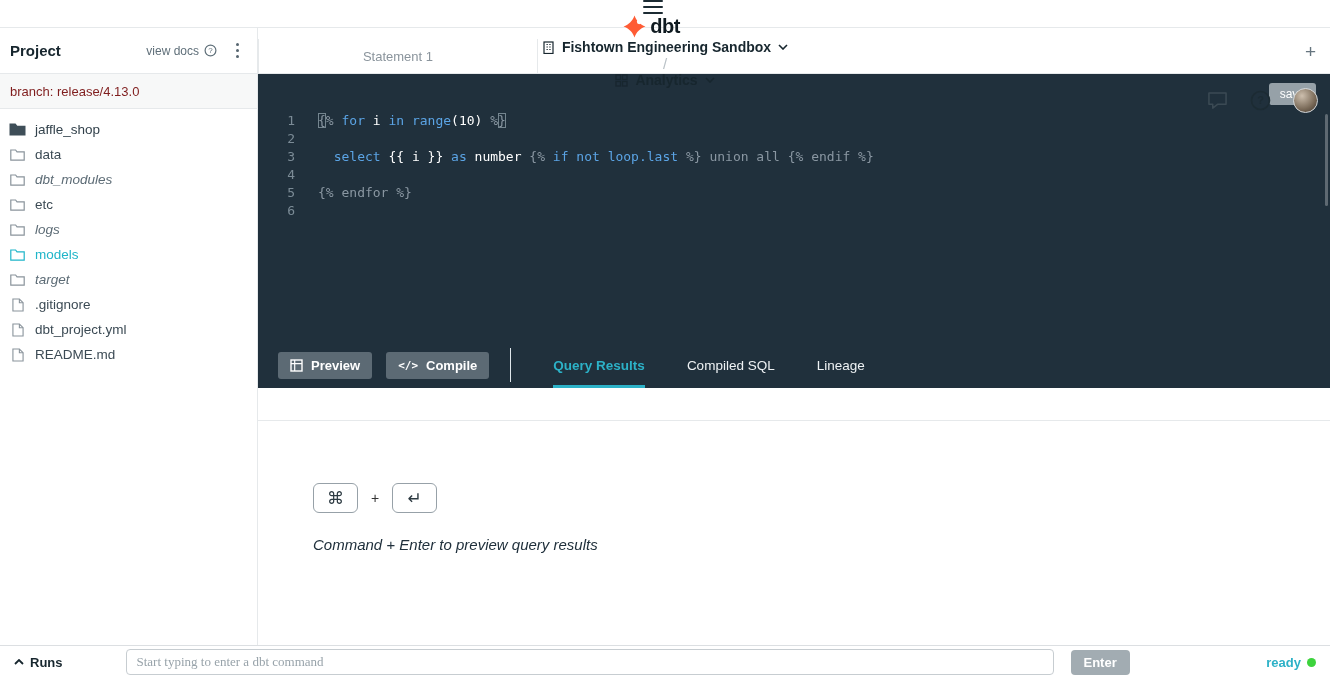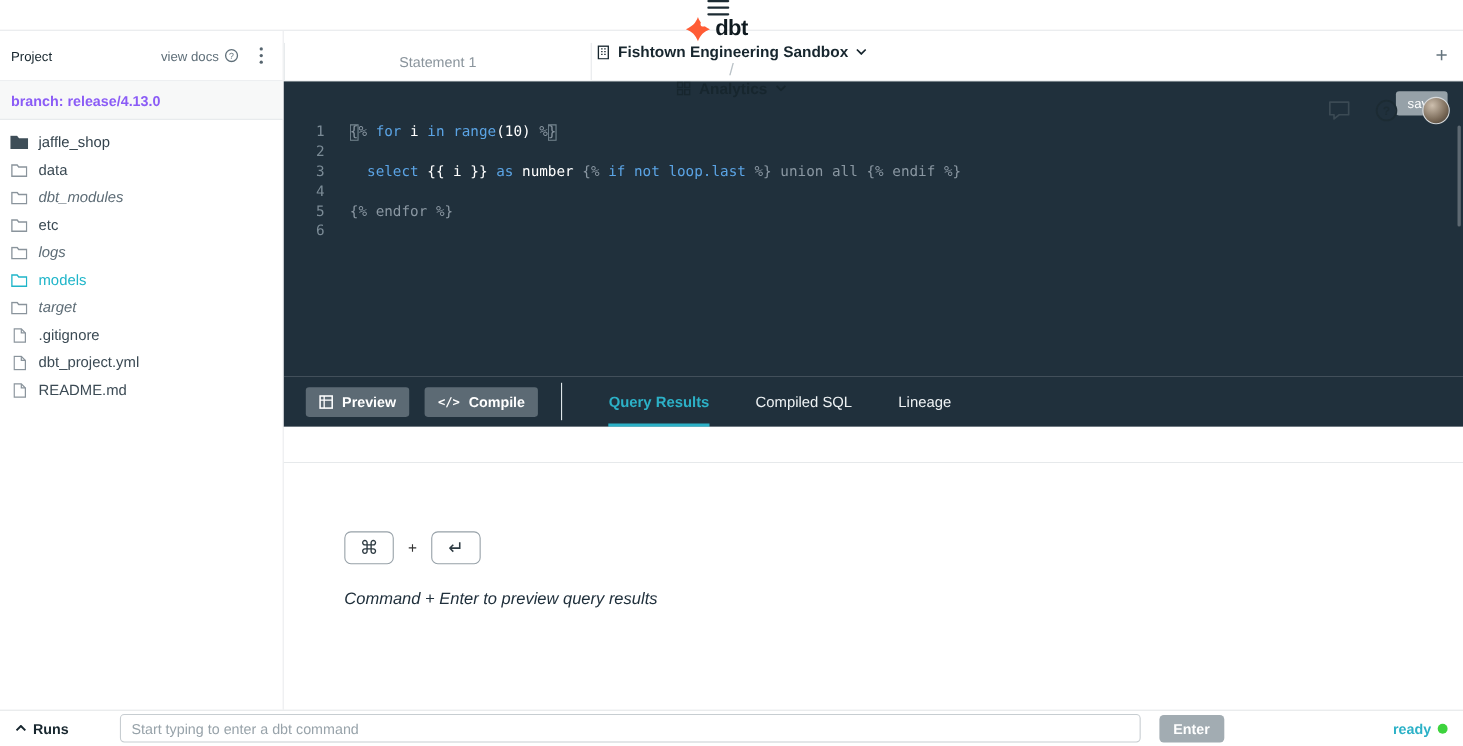--- a/index.html
+++ b/index.html
@@ -18,29 +18,29 @@
   .top-right { margin-left:auto; display:flex; align-items:center; gap:22px; }
   .avatar { width:25px; height:25px; border-radius:50%;
     background:radial-gradient(circle at 35% 30%, #cdbfae, #7a6a58 60%, #3c332b); border:1px solid #d6d9db; }
 
   
   .middle { display:flex; height:617px; }
 
   
   .sidebar { width:258px; border-right:1px solid #e6e9eb; background:#fff; display:flex; flex-direction:column; }
   .sb-header { height:46px; border-bottom:1px solid #e6e9eb; display:flex; align-items:center; padding:0 10px; flex:none; }
-  .sb-title { font-weight:normal; font-size:12px; color:#17262e; }
+  .sb-title { font-weight:bold; font-size:15px; color:#17262e; }
   .view-docs { margin-left:auto; display:flex; align-items:center; gap:5px; font-size:12px; color:#5f6f79; cursor:pointer; }
   .kebab { width:20px; margin-left:10px; display:flex; flex-direction:column; align-items:center; gap:3px; cursor:pointer; padding:4px 0; }
   .kebab i { width:3px; height:3px; border-radius:50%; background:#56656f; }
   .commit-block { background:#f7f8f8; border-bottom:1px solid #e6e9eb; padding-bottom:9px; }
   .commit-btn { margin:9px 8px 0; height:22px; background:#7bb844; border-radius:3px; display:flex;
     align-items:center; color:#fff; font-size:12px; font-weight:bold; padding:0 9px; gap:7px; cursor:pointer; }
   .commit-btn .chev { margin-left:auto; display:flex; }
-  .branch-line { font-size:13px; color:#8b5cf6; padding:10px 10px 0;font-weight:bold; }
+  .branch-line { font-size:13px; color:#7f1d1d; padding:10px 10px 0; }
   .file-tree { padding:8px 0; }
   .tree-row { height:25px; display:flex; align-items:center; gap:9px; padding:0 9px;
     font-size:13.5px; color:#3b4a54; cursor:pointer; }
   .tree-row .tree-icon { color:#8a949c; display:flex; width:17px; justify-content:center; flex:none; }
   .tree-row.root .tree-icon { color:#3e4e58; }
   .tree-row.root { color:#33424c;align-items:center; }
   .tree-row.italic { font-style:italic; color:#5c6b75; }
   .tree-row.active { color:#1fb5c9; }
   .tree-row.active .tree-icon { color:#1fb5c9; }
 
@@ -87,22 +87,22 @@
   .keys { display:flex; align-items:center; gap:13px; }
   .key { width:45px; height:30px; border:1.5px solid #97a1a8; border-radius:6px; display:flex;
     align-items:center; justify-content:center; font-size:17px; color:#2d3a42; background:#fff; }
   .plus { font-size:14px; color:#333; }
   .hint-text { margin-top:23px; font-style:italic; font-size:15px; color:#20303c; }
 
   
   .footer { height:33px; border-top:1px solid #dcdfe2; display:flex; align-items:center;
     padding:0 14px; background:#fff; }
   .runs { display:flex; align-items:center; gap:6px; font-weight:bold; font-size:13px; color:#17262e; cursor:pointer; }
-  .cmd-input { margin-left:46px; width:928px; height:26px; border:1px solid #c7cdd1; border-radius:4px;
-    padding:0 10px; font-size:13px; color:#333; outline:none; font-family:Liberation Sans, sans-serif; }
+  .cmd-input { margin-left:63px; width:928px; height:26px; border:1px solid #c7cdd1; border-radius:4px;
+    padding:0 10px; font-size:13px; color:#333; outline:none; font-family:Liberation Serif, serif; }
   .cmd-input::placeholder { color:#98a3aa; }
   .enter-btn { margin-left:17px; background:#a2acb2; color:#fff; font-size:13px; font-weight:bold;
     padding:5px 13px; border-radius:4px; border:none; cursor:pointer; font-family:"Liberation Sans", sans-serif; }
   .status { margin-left:auto; display:flex; align-items:center; gap:6px; color:#2cb1c7; font-weight:bold; font-size:13px; }
   .status-dot { width:9px; height:9px; border-radius:50%; background:#3dd33d; }
 </style>
 </head>
 <body>
 
 <header class="topbar">

